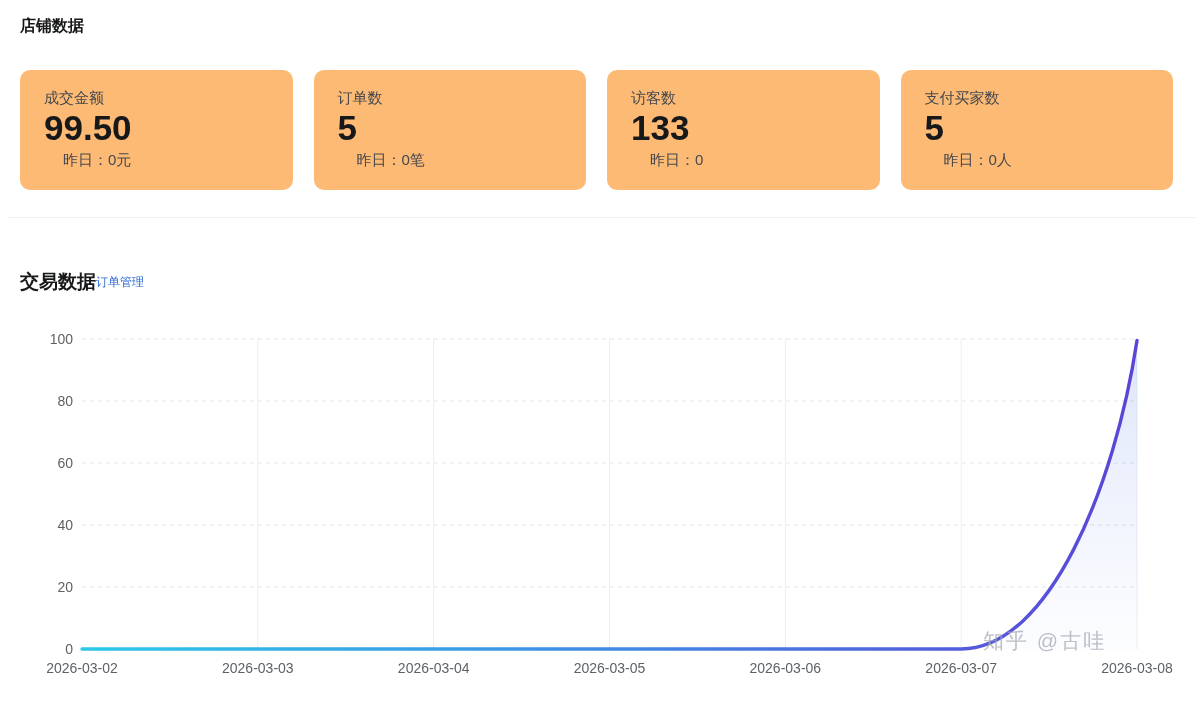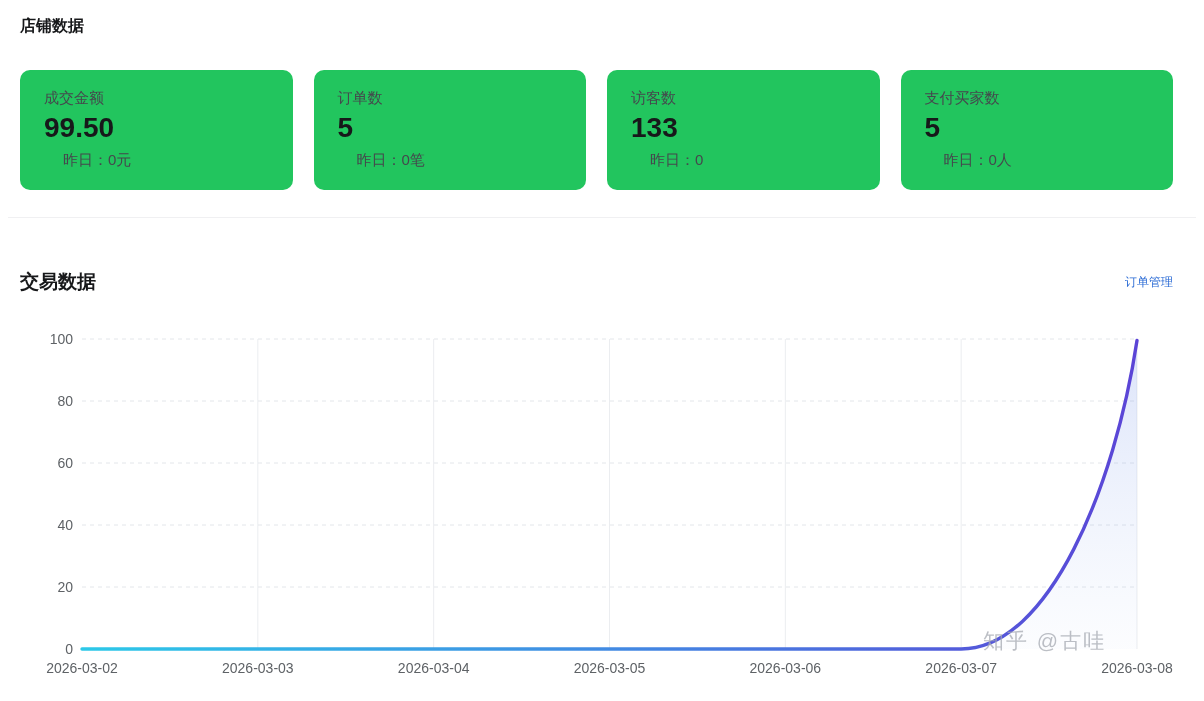--- a/index.html
+++ b/index.html
@@ -12,33 +12,33 @@
   .page-title {
     position:absolute; left:20px; top:16px; margin:0;
     font-size:16px; font-weight:600; color:#17181a;
   }
   .cards {
     position:absolute; left:20px; top:70px; width:1153px;
     display:flex; gap:21px;
   }
   .card {
     flex:1; height:120px; box-sizing:border-box;
-    background:#22c55e; border-radius:10px;
+    background:#fdba74; border-radius:10px;
     padding:19px 24px 0 24px;
   }
   .card-label { font-size:15px; color:#45484d; line-height:18px; }
-  .card-value { font-size:28px; font-weight:600; color:#17181a; margin:5px 0 7px 0; line-height:32px; }
+  .card-value { font-size:35px; font-weight:600; color:#17181a; margin:5px 0 7px 0; line-height:32px; }
   .card-sub   { font-size:15px; color:#45484d; line-height:18px;margin-left:19px; }
   .divider {
     position:absolute; top:217px; left:8px; right:8px; height:1px;
     background:#f0f0f2;
   }
   .trade-row {
     position:absolute; top:269px; left:20px; right:31px;
-    display:flex; justify-content:space-between; align-items:center;
+    display:flex; justify-content:flex-start; align-items:center;
   }
   .trade-title { margin:0; font-size:19px; font-weight:600; color:#17181a; }
   .order-link  { font-size:12px; text-decoration:none; cursor:pointer; }
   #chart { position:absolute; left:20px; top:326px; }
   #chart text { font-family:"Liberation Sans", sans-serif; }
   .watermark {
     position:absolute; left:983px; top:627px; z-index:5;
     font-size:21px; letter-spacing:2px; white-space:nowrap;
     color:#a6aab2; opacity:0.75; font-weight:400;
   }

